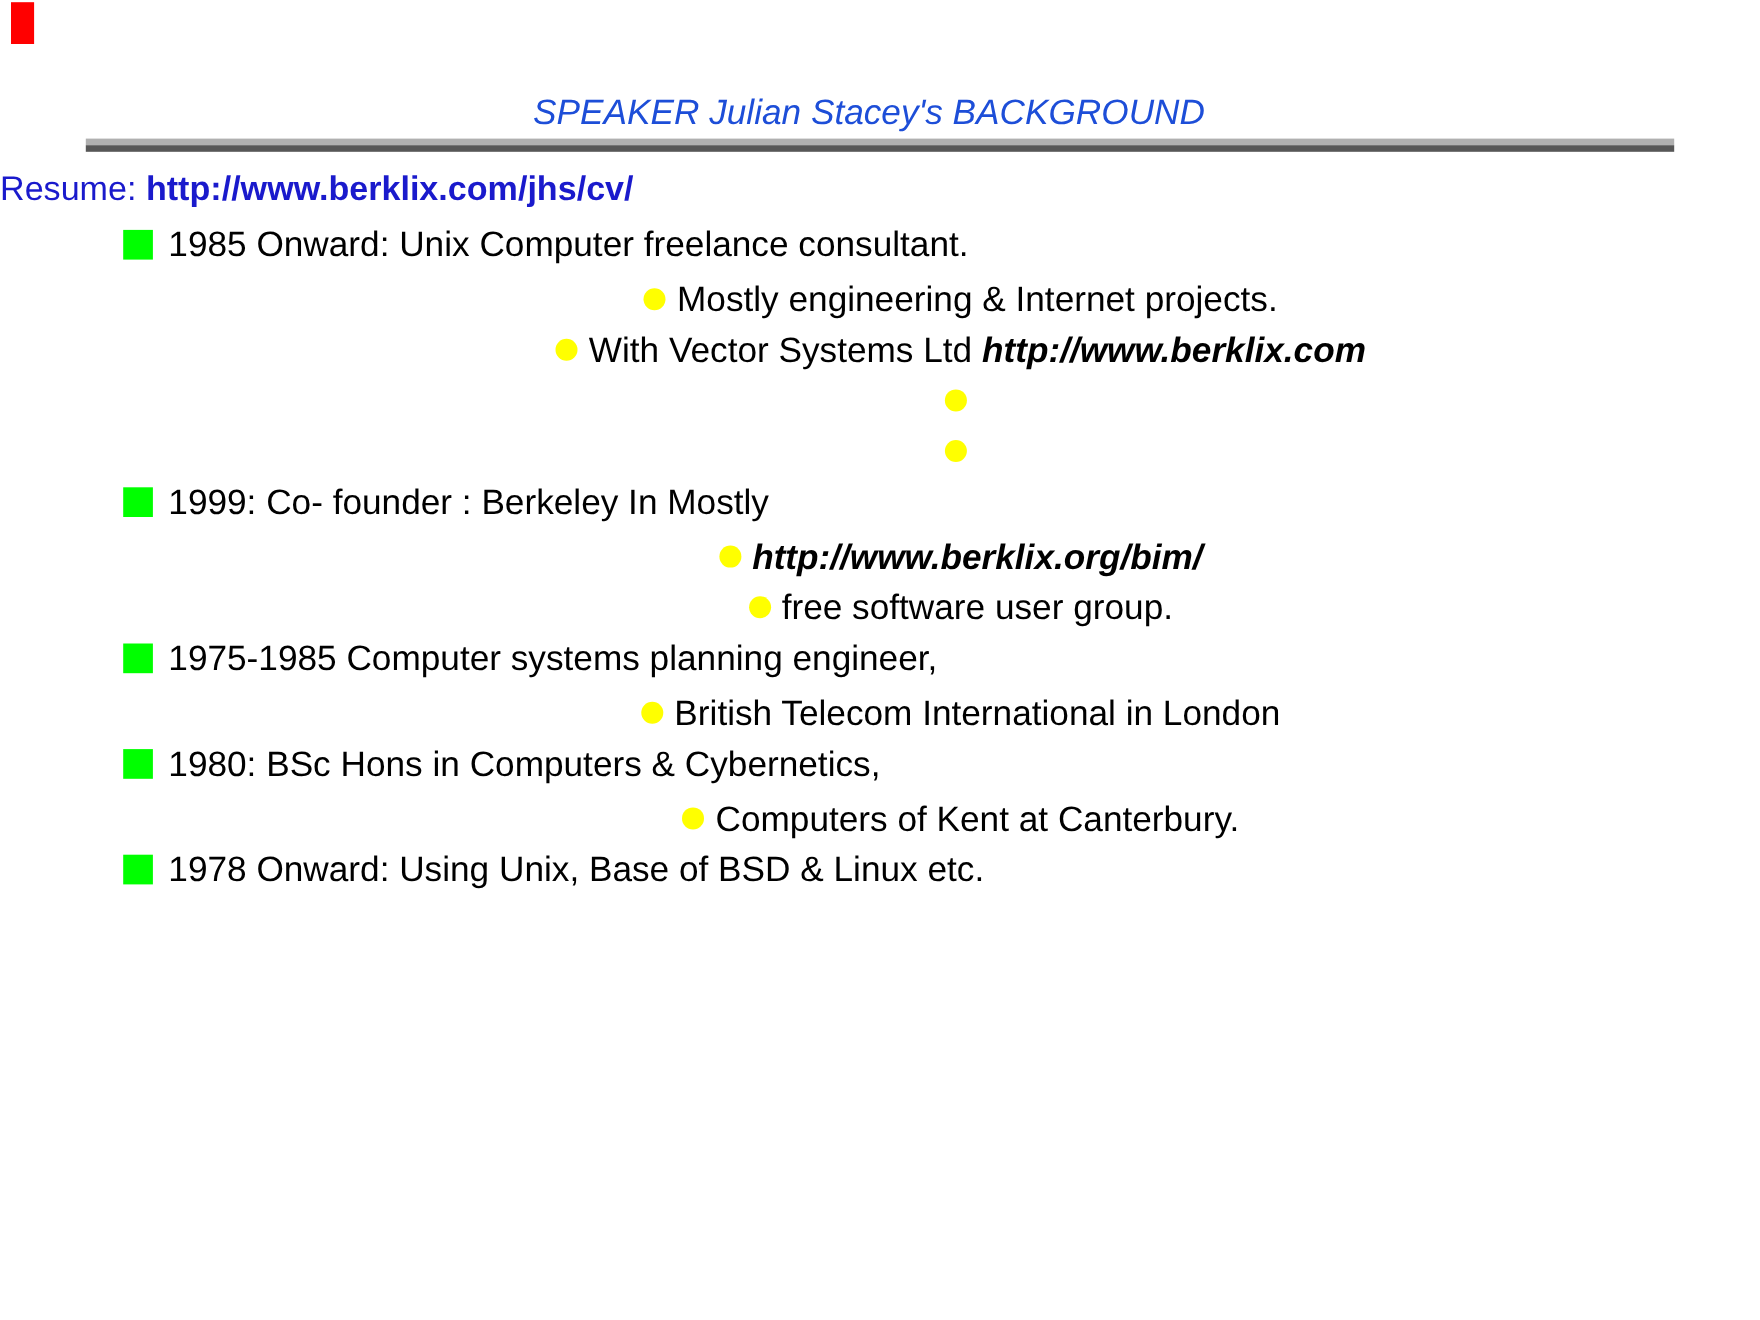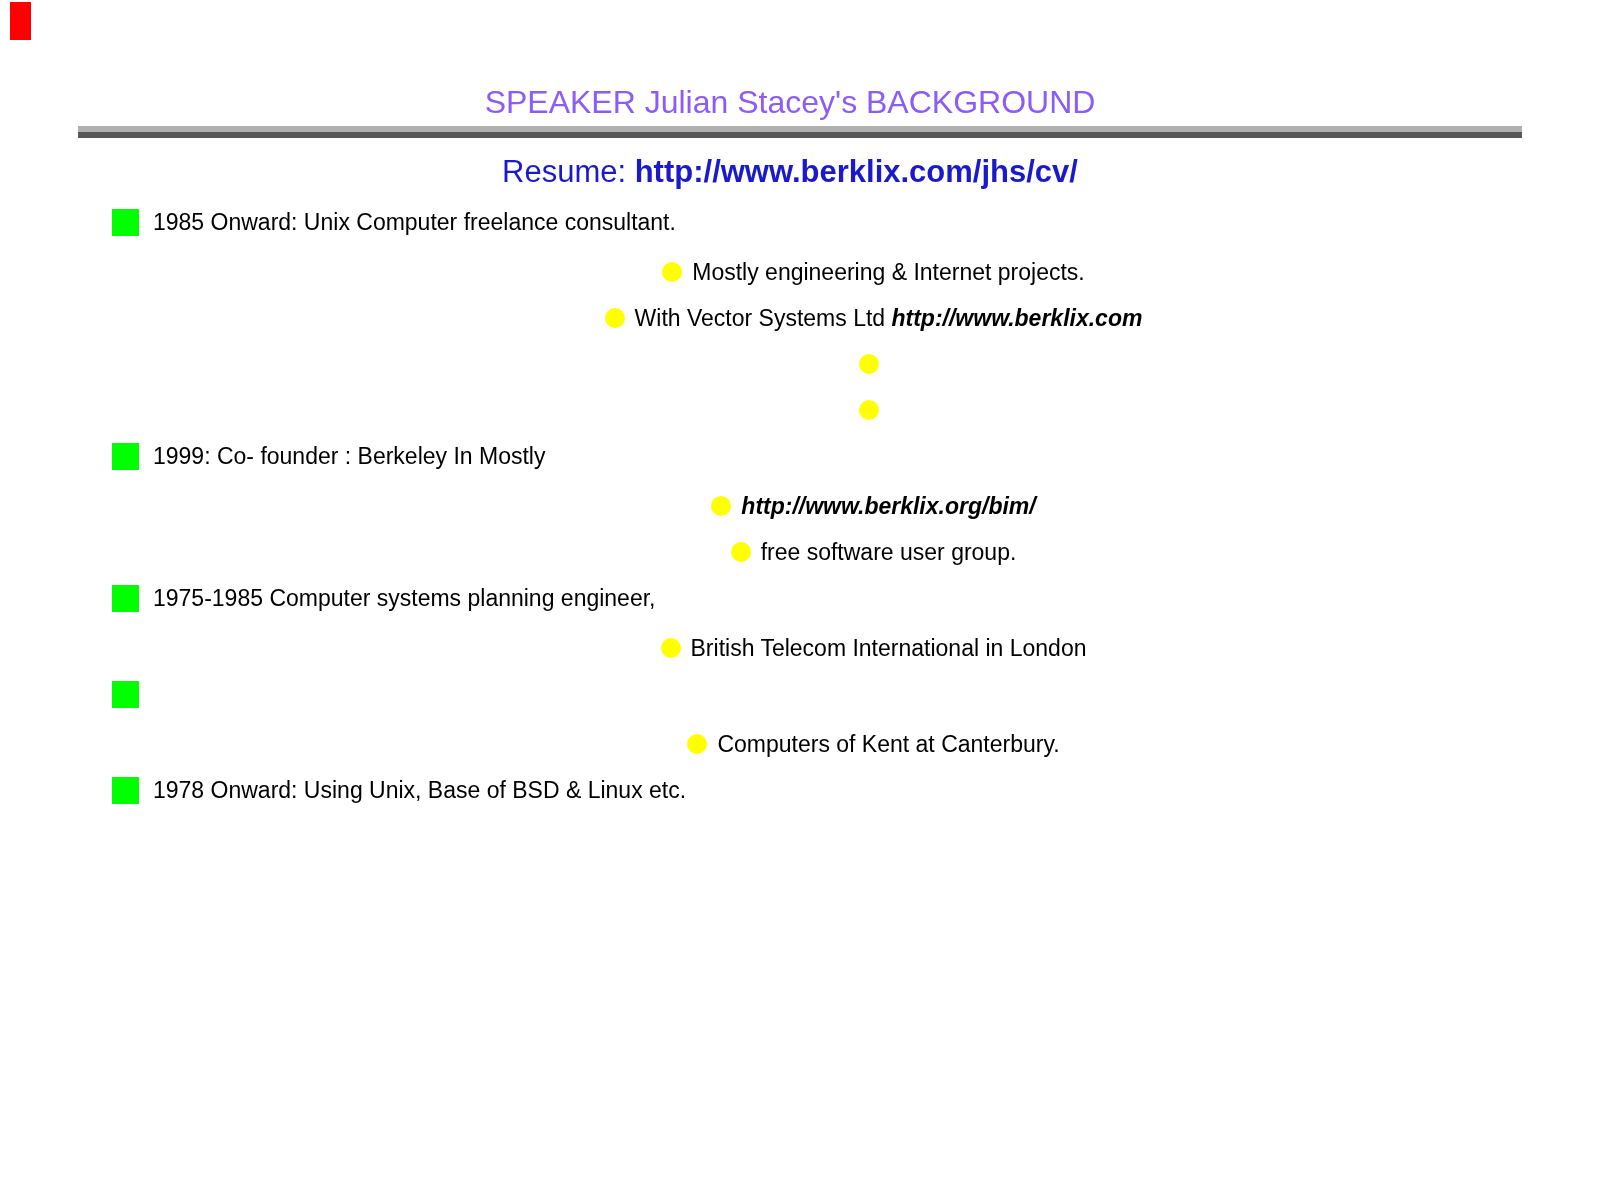--- a/index.html
+++ b/index.html
@@ -41,37 +41,37 @@
     left: 78px;
     width: 1444px;
   }
   .title-rule .rule-light { height: 6px; }
   .title-rule .rule-dark  { height: 6px; }
   .resume-line {
     position: absolute;
     top: 151px;
     left: 0;
     width: 1580px;
-    text-align: center;
+    text-align: left;
     font-size: 31px;
     line-height: 42px;
     white-space: nowrap;
   }
   .resume-line .url { font-weight: bold; }
   .bullet-list {
     position: absolute;
     top: 199px;
     left: 0;
     right: 0;
   }
   .bullet-row {
     display: flex;
     align-items: center;
     height: 46px;
-    font-size: 23px;
+    font-size: 32px;
     white-space: nowrap;
   }
   .bullet-row.gap { margin-top: 4px; }
   .bullet-row.level1 { padding-left: 112px; }
   .bullet-row.level2 { padding-left: 147px; justify-content: center; }
   .marker-square {
     flex: 0 0 auto;
     width: 27px;
     height: 27px;
     margin-right: 14px;
@@ -85,21 +85,21 @@
   }
   .seg-bold { font-weight: bold; font-style: italic; }
 </style>
 </head>
 <body style="background: rgb(255, 255, 255);">
 
 <div class="slide">
 
   <div class="position-marker" style="background: rgb(255, 0, 0);"></div>
 
-  <div class="slide-title" style="color: #8b5cf6;">SPEAKER Julian Stacey's BACKGROUND</div>
+  <div class="slide-title" style="color: #1d4ed8; font-style: italic;">SPEAKER Julian Stacey's BACKGROUND</div>
 
   <div class="title-rule">
     <div class="rule-light" style="background: rgb(176, 176, 176);"></div>
     <div class="rule-dark" style="background: rgb(87, 87, 87);"></div>
   </div>
 
   <div class="resume-line" style="color: rgb(26, 26, 204);">
     <span>Resume: </span><span class="url">http://www.berklix.com/jhs/cv/</span>
   </div>
 
@@ -137,20 +137,21 @@
       <div class="bullet-row level1">
         <span class="marker-square" style="background: rgb(0, 255, 0);"></span>
         <span><span>1975-1985 Computer systems planning engineer,</span></span>
       </div>
       <div class="bullet-row level2 gap">
         <span class="marker-dot" style="background: rgb(255, 255, 0);"></span>
         <span><span>British Telecom International in London</span></span>
       </div>
       <div class="bullet-row level1">
         <span class="marker-square" style="background: rgb(0, 255, 0);"></span>
+        <span><span>1980: BSc Hons in Computers &amp; Cybernetics,</span></span>
       </div>
       <div class="bullet-row level2 gap">
         <span class="marker-dot" style="background: rgb(255, 255, 0);"></span>
         <span><span>Computers of Kent at Canterbury.</span></span>
       </div>
       <div class="bullet-row level1">
         <span class="marker-square" style="background: rgb(0, 255, 0);"></span>
         <span><span>1978 Onward: Using Unix, Base of BSD &amp; Linux etc.</span></span>
       </div>
     </div>

